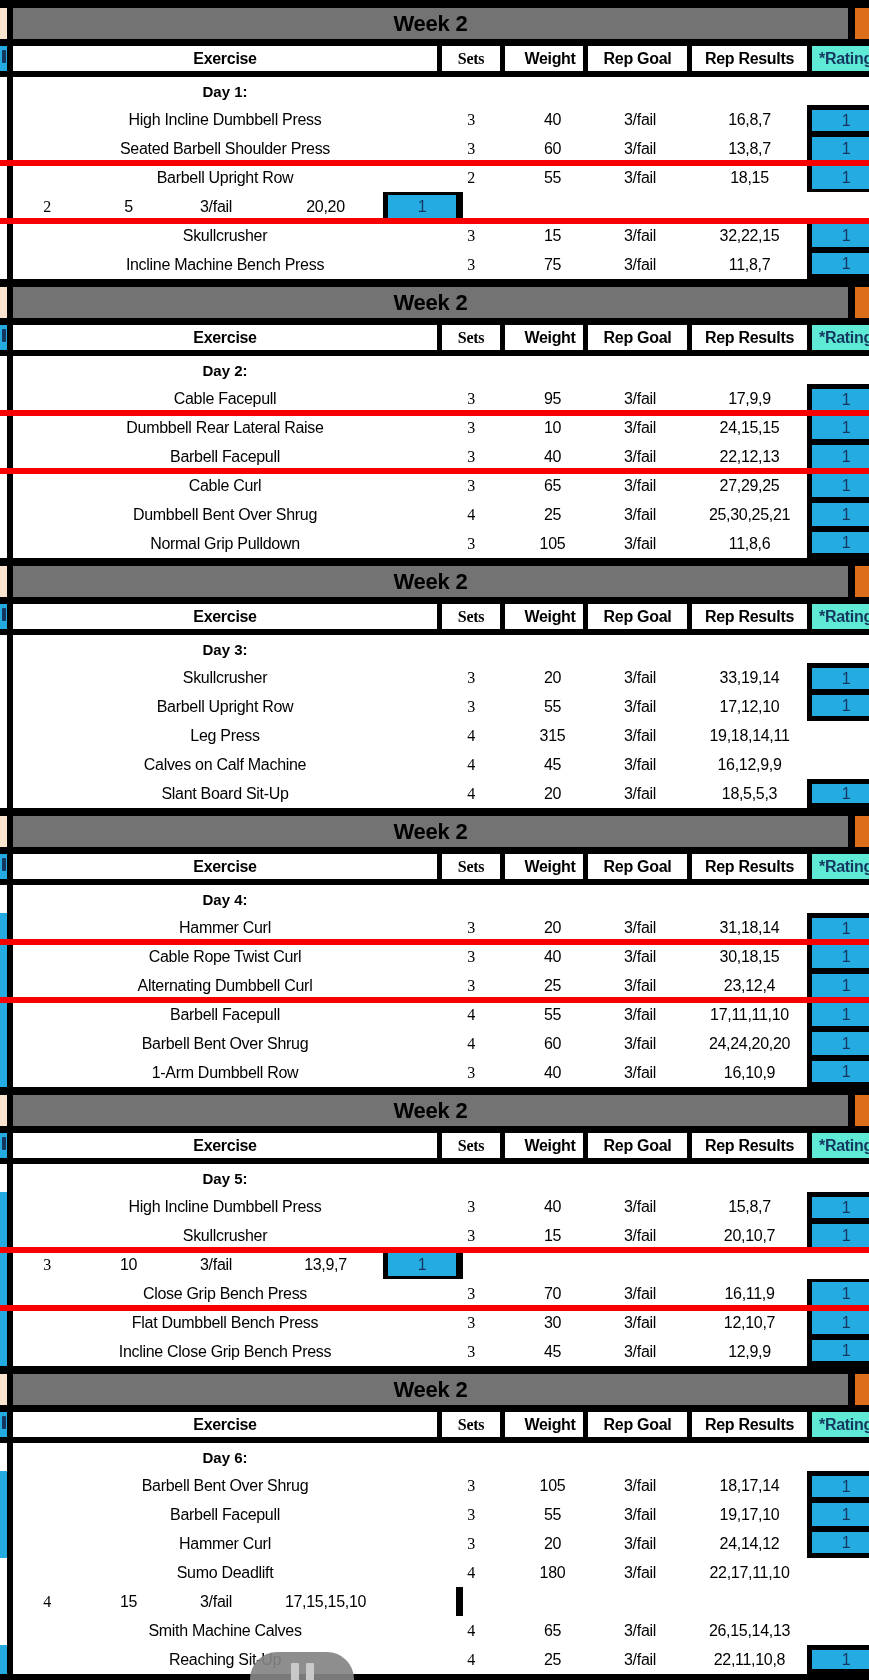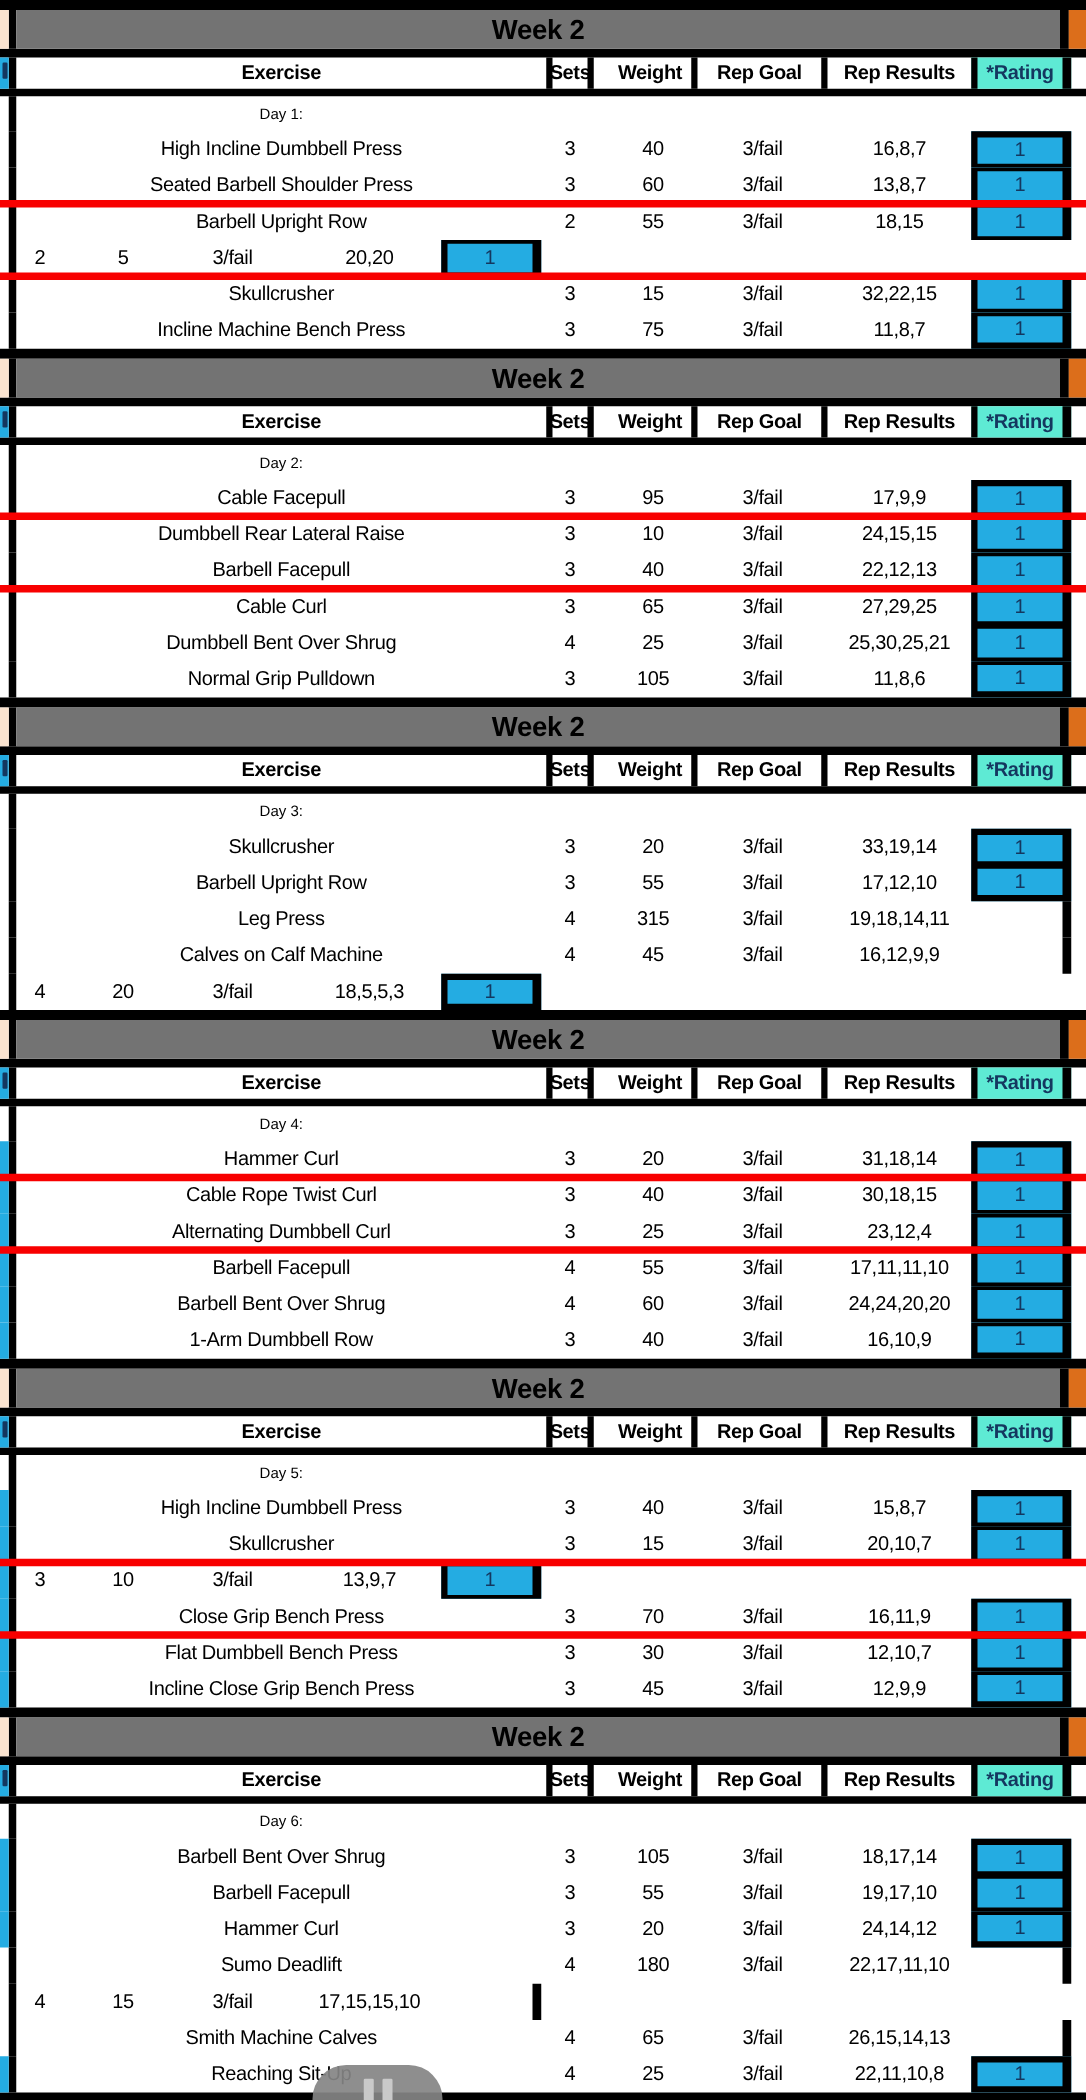--- a/index.html
+++ b/index.html
@@ -7,40 +7,40 @@
     position:relative;width:869px;height:1680px;overflow:hidden;background:#fff;
     font-family:"Liberation Sans",sans-serif;color:#000;
   }
   .hb{width:869px;background:#000;}
   .row{display:flex;position:relative;width:869px;}
   .cell{display:flex;align-items:center;justify-content:center;box-sizing:border-box;flex:0 0 auto;}
   
   .c-stub{width:7px;position:relative;overflow:hidden;}
   .c-vline{width:6px;background:#000;}
   .c-ex{width:424px;}
-  .c-sets{width:38px;}
+  .c-sets{width:68px;font-family:Liberation Serif, serif;}
   .c-wt{width:83px;padding-left:12px;}
   .c-rg{width:104px;}
   .c-rr{width:115px;}
   .c-rat{width:80px;}
   .c-right{width:14px;}
   .banner-row{height:31px;}
   .c-banner{flex:1 1 auto;background:#737373;border-right:7px solid #000;
     font-weight:bold;font-size:22px;letter-spacing:-0.2px;}
   .c-orange{width:14px;background:#DC6E1B;}
   .peach{background:#FAE3CF;}
   .cyanstub{background:#24ACE2;}
   .frag{position:absolute;right:1px;top:4px;width:4px;height:13px;background:#14375f;border-radius:1px;}
   .header-row{height:25px;font-weight:bold;font-size:16px;letter-spacing:-0.3px;}
   .header-row .c-sets{border-left:5px solid #000;border-right:5px solid #000;}
   .header-row .c-wt{border-right:5px solid #000;}
   .header-row .c-rg{border-right:5px solid #000;}
   .header-row .c-rat{background:#5eead4;color:#14375f;border-left:5px solid #000;border-right:7px solid #000;}
   .day-row{height:28px;}
-  .day-row .c-ex{font-weight:normal;font-size:12px;}
+  .day-row .c-ex{font-weight:bold;font-size:15px;}
   .data-row{height:29px;font-size:16px;letter-spacing:-0.3px;}
   .rated{background:#24ACE2;color:#14375f;border-left:5px solid #000;border-right:7px solid #000;}
   .gapline{border-right:7px solid #000;}
   .redline{position:absolute;left:0;right:0;bottom:-3px;height:6px;background:#F80000;z-index:9;}
   #pause-btn{
     position:absolute;left:250px;top:1652px;width:104px;height:62px;
     background:rgba(132,132,132,0.92);border-radius:27px;z-index:20;
     display:flex;justify-content:center;align-items:flex-start;gap:7px;padding-top:11px;box-sizing:border-box;
   }
   #pause-btn .bar{width:8px;height:36px;background:#c9c9c9;border-radius:1px;}
@@ -329,20 +329,21 @@
           <div class="cell c-sets">4</div>
           <div class="cell c-wt">45</div>
           <div class="cell c-rg">3/fail</div>
           <div class="cell c-rr">16,12,9,9</div>
           <div class="cell c-rat gapline"></div>
           <div class="cell c-right"></div>
         </div>
         <div class="row data-row">
           <div class="cell c-stub"></div>
           <div class="cell c-vline"></div>
+          <div class="cell c-ex">Slant Board Sit-Up</div>
           <div class="cell c-sets">4</div>
           <div class="cell c-wt">20</div>
           <div class="cell c-rg">3/fail</div>
           <div class="cell c-rr">18,5,5,3</div>
           <div class="cell c-rat rated" style="border-top: 5px solid rgb(0, 0, 0); border-bottom: 5px solid rgb(0, 0, 0);">1</div>
           <div class="cell c-right"></div>
         </div>
       </div>
       <div class="section-block">
         <div class="hb" style="height: 8px;"></div>

